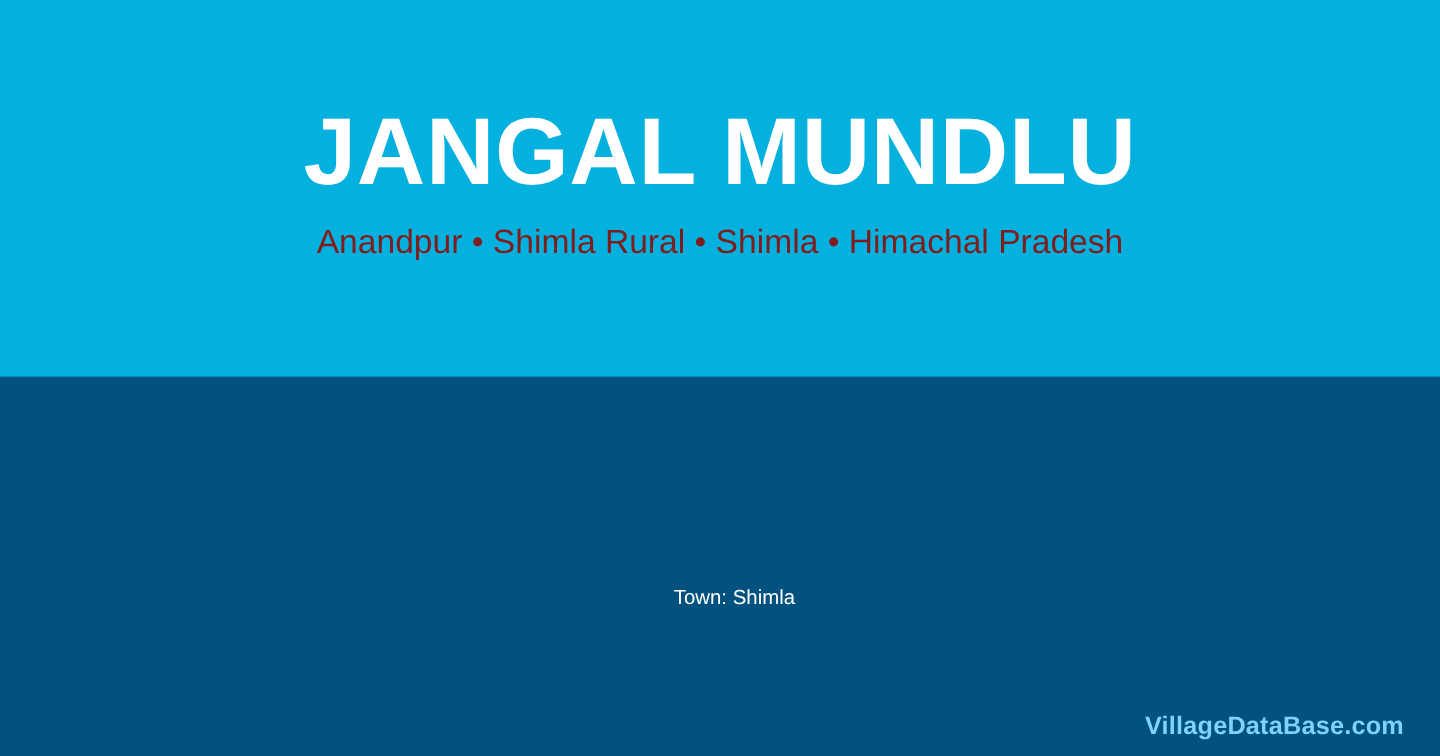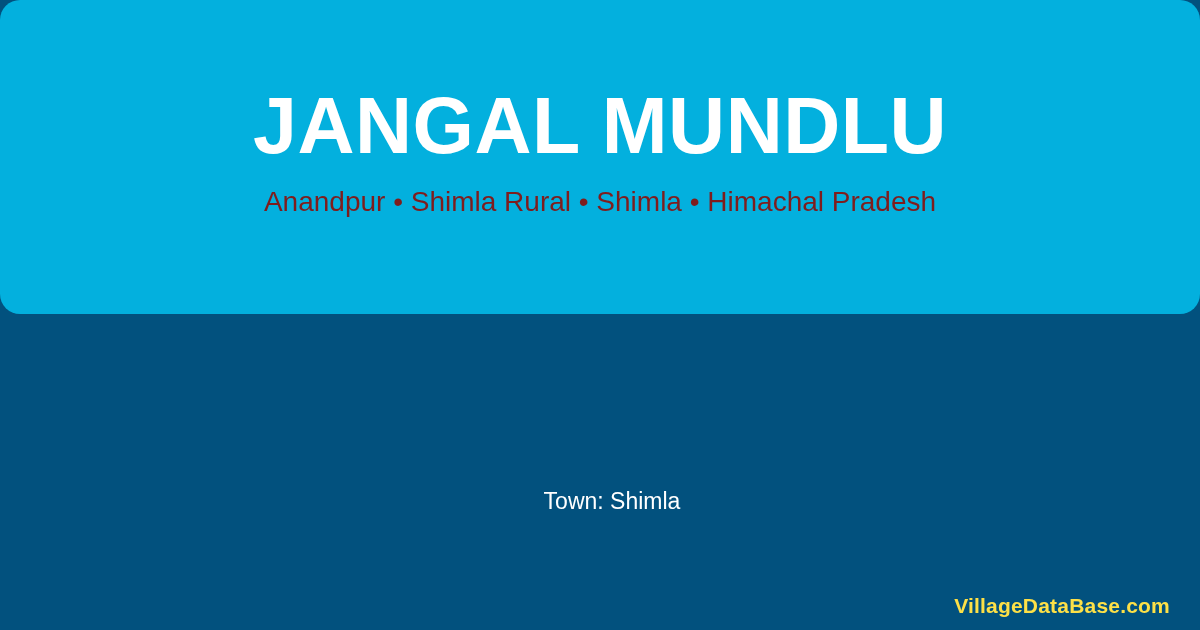--- a/index.html
+++ b/index.html
@@ -24,21 +24,20 @@
     position: relative;
     width: 100%;
     height: 314px;
     background: #03b0de;
     box-sizing: border-box;
     display: flex;
     flex-direction: column;
     align-items: center;
     justify-content: flex-start;
     flex: 0 0 auto;
-    border-radius: 20px;
   }
   .village-title {
     margin: 0;
     padding: 0;
     color: #ffffff;
     font-size: 79px;
     font-weight: 700;
     letter-spacing: 0.5px;
     line-height: 1;
     text-align: center;
@@ -64,31 +63,31 @@
     flex: 1 1 auto;
     background: #02517e;
   }
   .town-line {
     position: absolute;
     left: 0;
     right: 0;
     top: 174px;
     text-align: center;
     color: #ffffff;
-    font-size: 23px;
+    font-size: 17px;
     font-weight: 400;
     line-height: 1.2;
     white-space: nowrap;
     margin-left: 24px;
   }
   .watermark {
     position: absolute;
     right: 30px;
     bottom: 12px;
-    color: #fde047;
+    color: #7dd3fc;
     font-size: 21px;
     font-weight: 700;
     letter-spacing: 0.2px;
     line-height: 1.2;
     white-space: nowrap;
   }
 </style>
 </head>
 <body>
 

